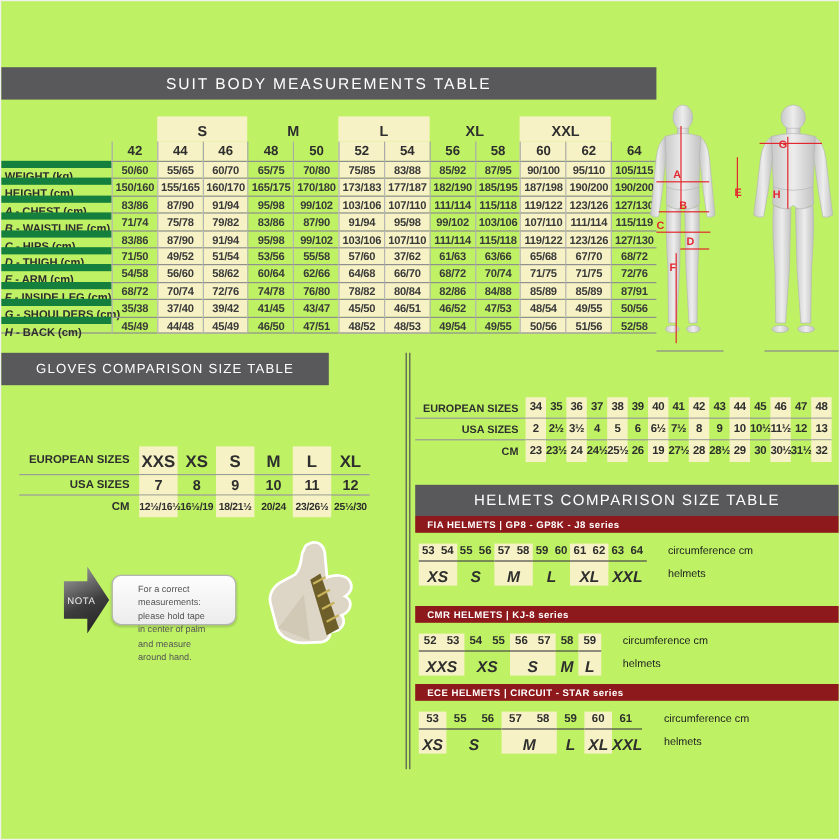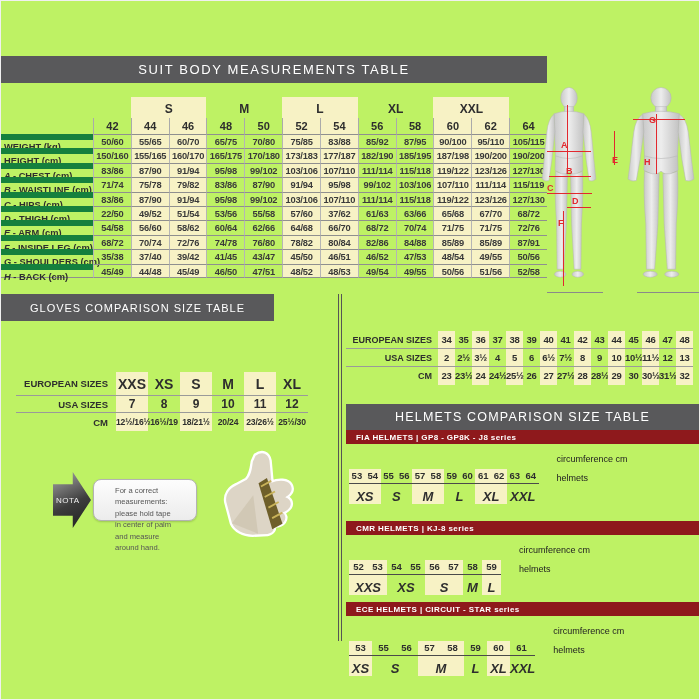--- a/index.html
+++ b/index.html
@@ -58,21 +58,21 @@
   .sh-lab{display:flex;align-items:center;justify-content:flex-end;padding-right:6px;font-size:9px;font-weight:bold;box-sizing:border-box;}
   .sh-c{font-size:9.5px;font-weight:bold;height:18px;line-height:18px;text-align:center;white-space:nowrap;letter-spacing:-0.3px;}
   .sh-line{border-bottom:1px solid #9a9a9a;box-sizing:border-box;}
 
   
   #helmets-area{position:absolute;left:345px;top:429px;width:353px;}
   .h-block{margin-bottom:17px;}
   .h-block:nth-child(2){margin-bottom:7px;}
   .h-bar{height:14px;background:#8e191c;color:#fff;font-size:8px;font-weight:bold;letter-spacing:.4px;display:flex;align-items:center;padding-left:10px;}
   .h-body{display:flex;padding-top:9px;padding-left:3px;}
-  .h-groups{display:flex;margin-top:16px;}
+  .h-groups{display:flex;}
   .h-group{padding:0;}
   .h-nums{display:flex;border-bottom:1px solid #4a4a4a;padding-bottom:1px;}
   .h-num{width:var(--nw);text-align:center;font-size:9.5px;font-weight:bold;height:13px;line-height:13px;}
   .h-size{font-size:13px;font-weight:bold;font-style:italic;text-align:center;height:17px;line-height:19px;margin-top:3px;}
   .ht0{--nw:15.8px;}.ht1{--nw:19px;}.ht2{--nw:23px;}
   .h-labels{margin-left:18px;font-size:9px;color:#222;}
   .h-lab1{height:14px;line-height:13px;}
   .h-lab2{height:17px;line-height:17px;margin-top:3px;}
 </style>
 </head>
@@ -171,21 +171,21 @@
       <div class="st-cell">95/98</div>
       <div class="st-cell">99/102</div>
       <div class="st-cell hl">103/106</div>
       <div class="st-cell hl">107/110</div>
       <div class="st-cell">111/114</div>
       <div class="st-cell">115/118</div>
       <div class="st-cell hl">119/122</div>
       <div class="st-cell hl">123/126</div>
       <div class="st-cell">127/130</div>
       <div class="st-rowlabel"><i>D </i>- THIGH (cm)</div>
-      <div class="st-cell">22/50</div>
+      <div class="st-cell">71/50</div>
       <div class="st-cell hl">49/52</div>
       <div class="st-cell hl">51/54</div>
       <div class="st-cell">53/56</div>
       <div class="st-cell">55/58</div>
       <div class="st-cell hl">57/60</div>
       <div class="st-cell hl">37/62</div>
       <div class="st-cell">61/63</div>
       <div class="st-cell">63/66</div>
       <div class="st-cell hl">65/68</div>
       <div class="st-cell hl">67/70</div>
@@ -358,21 +358,21 @@
       <div class="sh-c hl sh-line">11½</div>
       <div class="sh-c sh-line">12</div>
       <div class="sh-c hl sh-line">13</div>
       <div class="sh-lab">CM</div>
       <div class="sh-c hl">23</div>
       <div class="sh-c">23½</div>
       <div class="sh-c hl">24</div>
       <div class="sh-c">24½</div>
       <div class="sh-c hl">25½</div>
       <div class="sh-c">26</div>
-      <div class="sh-c hl">27</div>
+      <div class="sh-c hl">19</div>
       <div class="sh-c">27½</div>
       <div class="sh-c hl">28</div>
       <div class="sh-c">28½</div>
       <div class="sh-c hl">29</div>
       <div class="sh-c">30</div>
       <div class="sh-c hl">30½</div>
       <div class="sh-c">31½</div>
       <div class="sh-c hl">32</div>
     </div>
 

